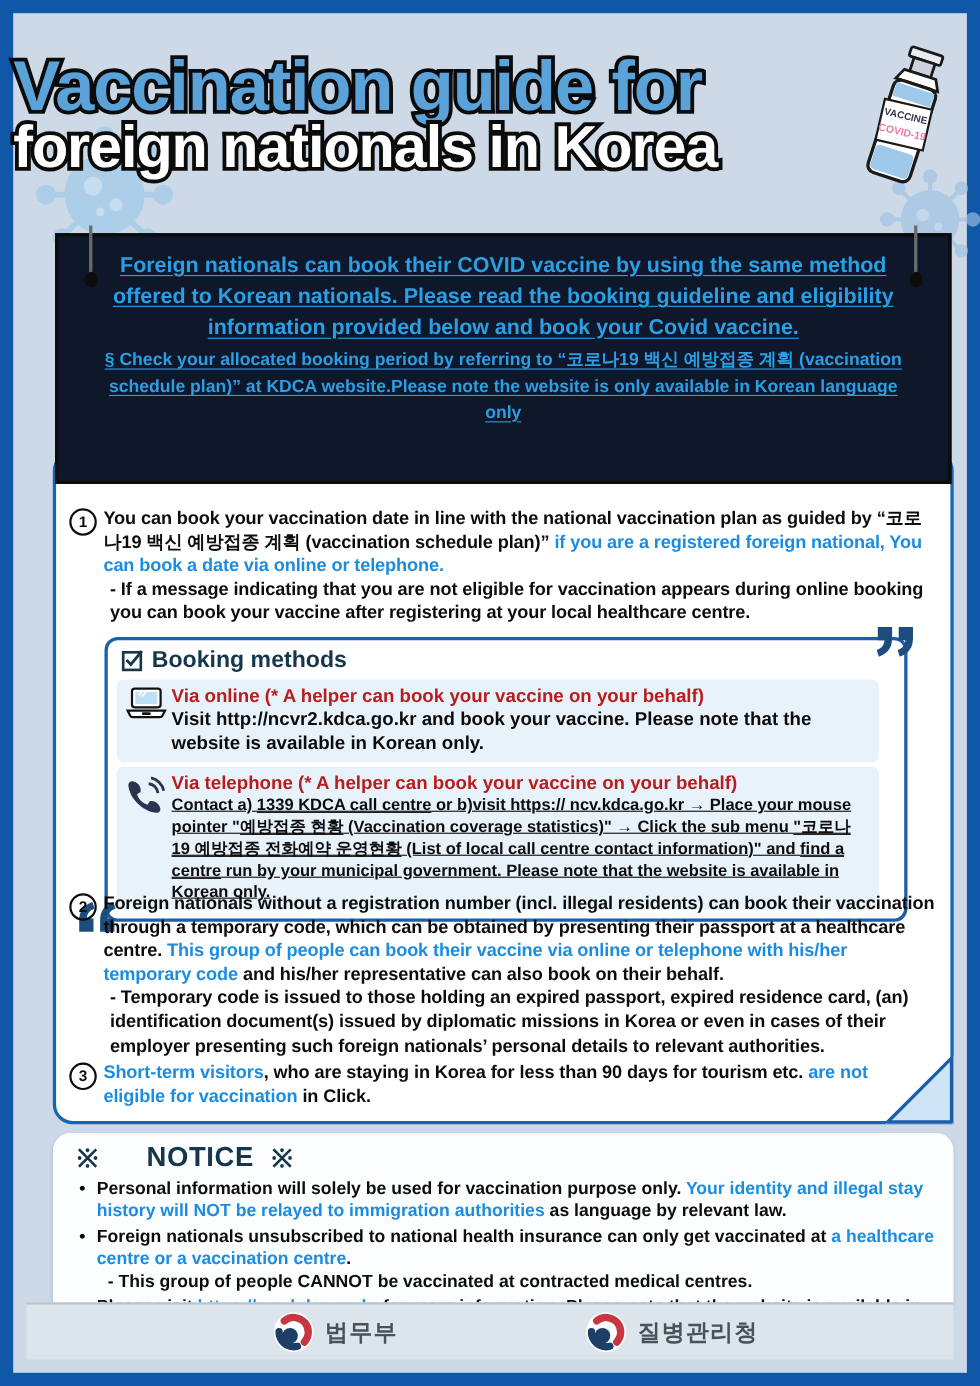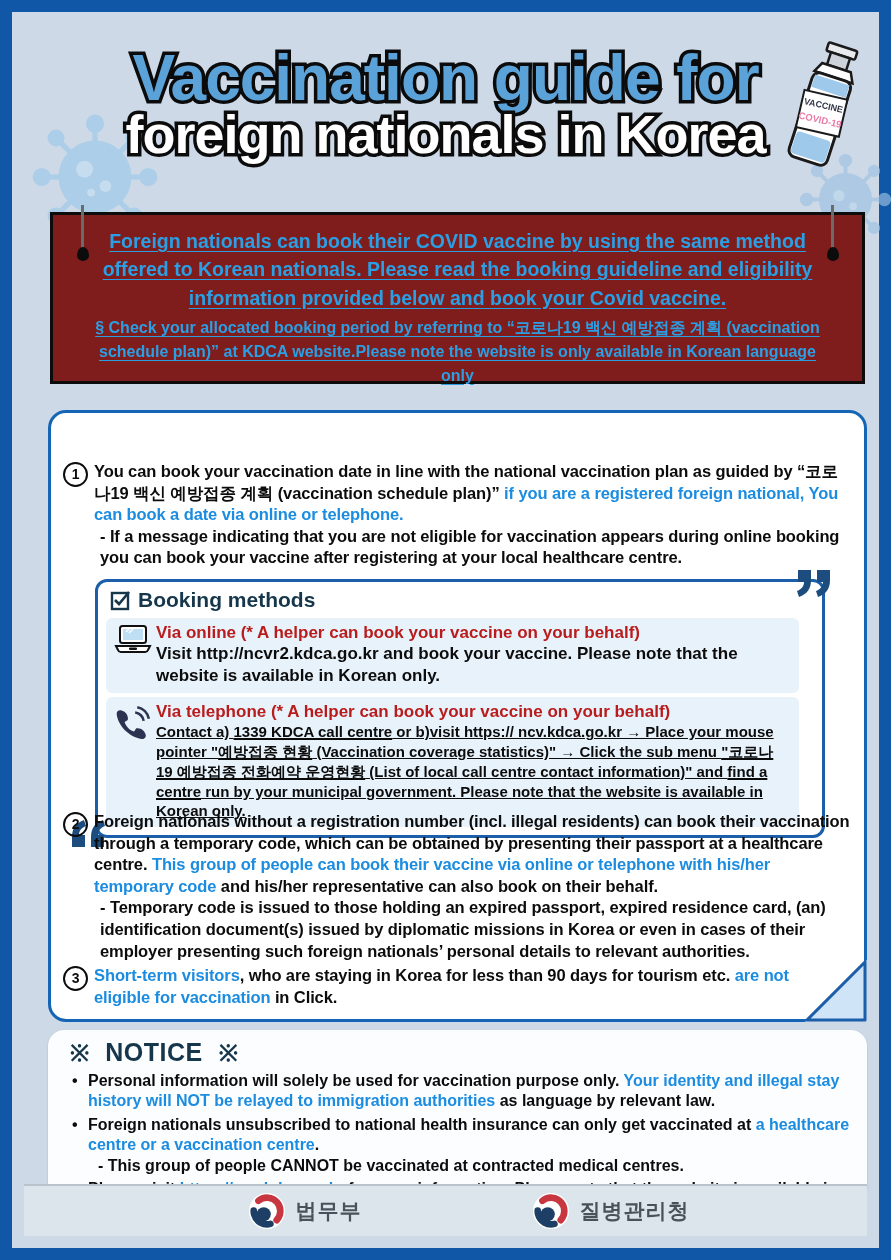--- a/index.html
+++ b/index.html
@@ -5,28 +5,28 @@
   html,body{margin:0;padding:0;}
   body{width:891px;height:1260px;position:relative;font-family:"Liberation Sans",sans-serif;overflow:hidden;background:#b9c7d6;}
   .poster{position:absolute;inset:0;border:12px solid #1157a7;background:#cdd9e7;box-sizing:border-box;}
 
   
   .virus{position:absolute;opacity:.9;}
   .v1{left:18px;top:100px;width:130px;height:130px;}
   .v2{right:-14px;top:140px;width:95px;height:95px;opacity:.65;}
 
   
-  .title{position:absolute;top:34px;left:0;right:0;text-align:center;z-index:2;}
+  .title{position:absolute;top:34px;left:0;right:0;text-align:left;z-index:2;}
   .t1,.t2{font-weight:800;-webkit-text-stroke:7px #0b0b0b;paint-order:stroke fill;line-height:1.02;letter-spacing:-1px;}
   .t1{font-size:64px;color:#5ba2d8;}
   .t2{font-size:54px;color:#ffffff;margin-top:-4px;}
   .vial{position:absolute;right:4px;top:28px;z-index:3;}
 
   
-  .intro-box{position:absolute;left:38px;top:200px;width:815px;height:172px;background:#7f1d1d;border:3.5px solid #0c0c0c;box-sizing:border-box;text-align:center;padding:12px 28px 0 28px;z-index:2;}
+  .intro-box{position:absolute;left:38px;top:200px;width:815px;height:228px;background:#0f172a;border:3.5px solid #0c0c0c;box-sizing:border-box;text-align:center;padding:12px 28px 0 28px;z-index:2;}
   .pin{position:absolute;top:-10px;width:3px;height:52px;background:#6b6b6b;}
   .pin::after{content:"";position:absolute;bottom:-4px;left:-4.5px;width:12px;height:14px;border-radius:50% 50% 50% 50%/60% 60% 40% 40%;background:#0c0c0c;}
   .pin-l{left:28px;} .pin-r{right:28px;}
   .intro-main{font-size:19.5px;font-weight:700;color:#2b9fe4;text-decoration:underline;text-underline-offset:3px;line-height:1.46;}
   .intro-note{font-size:16px;font-weight:700;color:#2b9fe4;text-decoration:underline;text-underline-offset:3px;line-height:1.48;margin-top:4px;}
 
   
   .main-box{position:absolute;left:36px;top:398px;width:819px;height:612px;background:#fff;border:3px solid #1565b5;border-radius:18px;border-bottom-right-radius:0;box-sizing:border-box;z-index:1;}
   .sec-head{position:absolute;top:6px;left:14px;display:flex;align-items:center;gap:12px;}
   .sec-head h2{margin:0;font-size:27px;font-weight:800;color:#16374b;letter-spacing:-.3px;}
@@ -50,21 +50,21 @@
   .btitle{font-size:17px;font-weight:700;color:#b91c1c;}
   .bbody{font-size:17px;font-weight:700;color:#0c0c0c;line-height:1.3;}
   .bbody.tel{font-size:15px;line-height:1.32;text-decoration:underline;}
 
   
   .fold{position:absolute;right:-3px;bottom:-3px;width:62px;height:62px;z-index:3;}
 
   
   .notice{position:absolute;left:36px;top:1018px;width:819px;height:170px;background:#fbfdff;border-radius:16px;box-sizing:border-box;padding:6px 16px 0 22px;box-shadow:0 1px 2px rgba(60,80,110,.25);}
   .nhead{display:flex;align-items:center;gap:16px;font-weight:900;color:#16374b;}
-  .nmark{font-size:23px;} .nlabel{font-size:25px;letter-spacing:.5px;}
+  .nmark{font-size:23px;} .nlabel{font-size:25px;letter-spacing:.5px;margin-left:28px;}
   .nb{position:relative;padding-left:18px;font-size:16px;font-weight:700;color:#0c0c0c;line-height:1.28;margin-top:3px;}
   .ndot{position:absolute;left:2px;top:0;font-size:16px;}
   .nsub{margin-left:10px;}
 
   
   .footer{position:absolute;left:12px;right:12px;bottom:12px;height:50px;background:#dce4ec;border-top:2px solid #b9c3cd;display:flex;justify-content:center;align-items:center;gap:170px;padding-left:46px;}
   .lg{display:flex;align-items:center;gap:10px;}
   .lg span{font-size:21px;font-weight:700;color:#49525b;letter-spacing:1px;}
 </style>
 </head>

